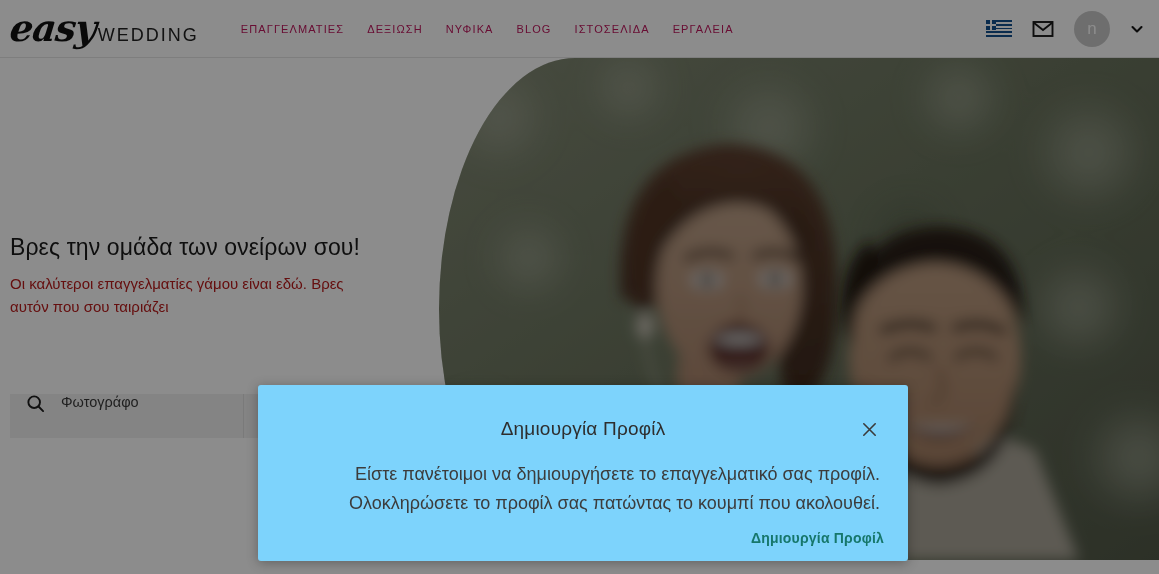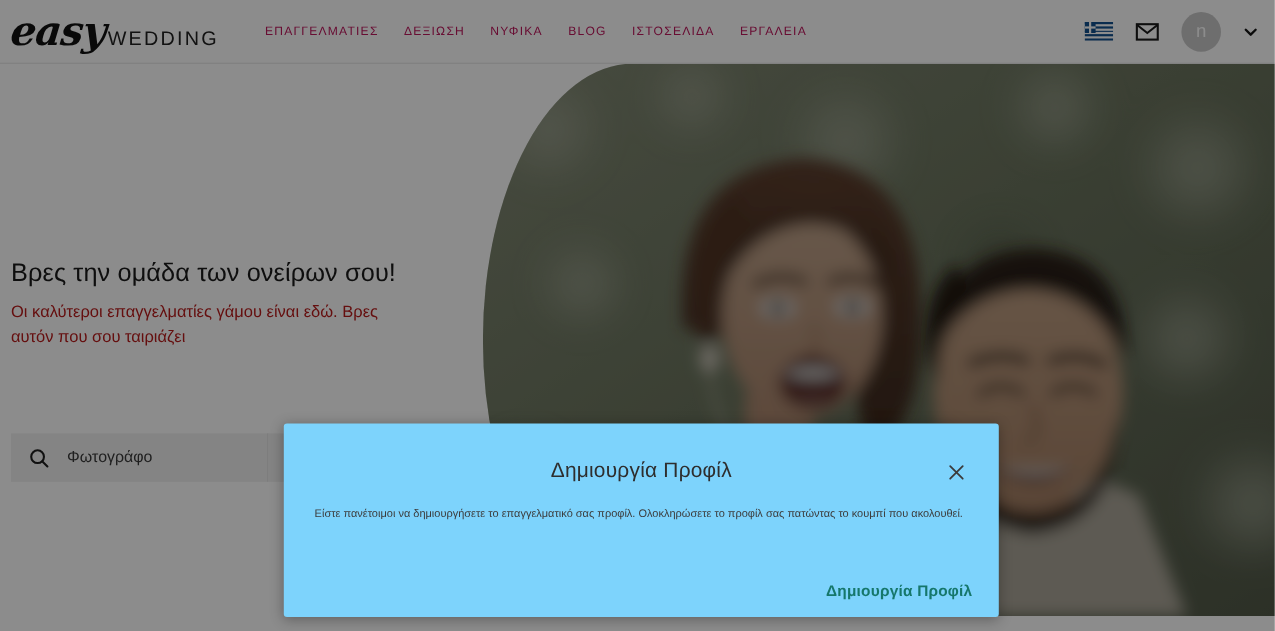--- a/index.html
+++ b/index.html
@@ -172,21 +172,21 @@
     position: absolute;
     left: 10px; top: 336px;
     height: 44px;
     display: flex;
     align-items: stretch;
     z-index: 2;
   }
   #search-field-1 {
     width: 234px;
     background: #f1f1f1;
-    display: flex; align-items: center;
+    display: flex; align-items: flex-start;
     padding-left: 16px;
     border-right: 1px solid #dedede;
   }
   .search-icon { width: 19px; height: 19px; flex: 0 0 auto; display: block; }
   #search-value {
     margin-left: 16px;
     font-size: 14.5px;
     color: #3a3a3a;
     background: transparent;
     border: 0; outline: 0;
@@ -268,22 +268,22 @@
     transform: translateY(-50%);
     width: 30px; height: 30px;
     display: flex; align-items: center; justify-content: center;
     cursor: pointer;
     background: none; border: 0;
     color: #3b3b3b;
   }
   #modal-close svg { width: 19px; height: 19px; display: block; }
 
   #modal-body {
-    text-align: left;
-    font-size: 10px;
+    text-align: right;
+    font-size: 18px;
     line-height: 1.62;
     color: #3c3c3c;
     padding: 0 4px;
   }
 
   #modal-footer {
     position: absolute;
     right: 24px;
     bottom: 14px;
   }

